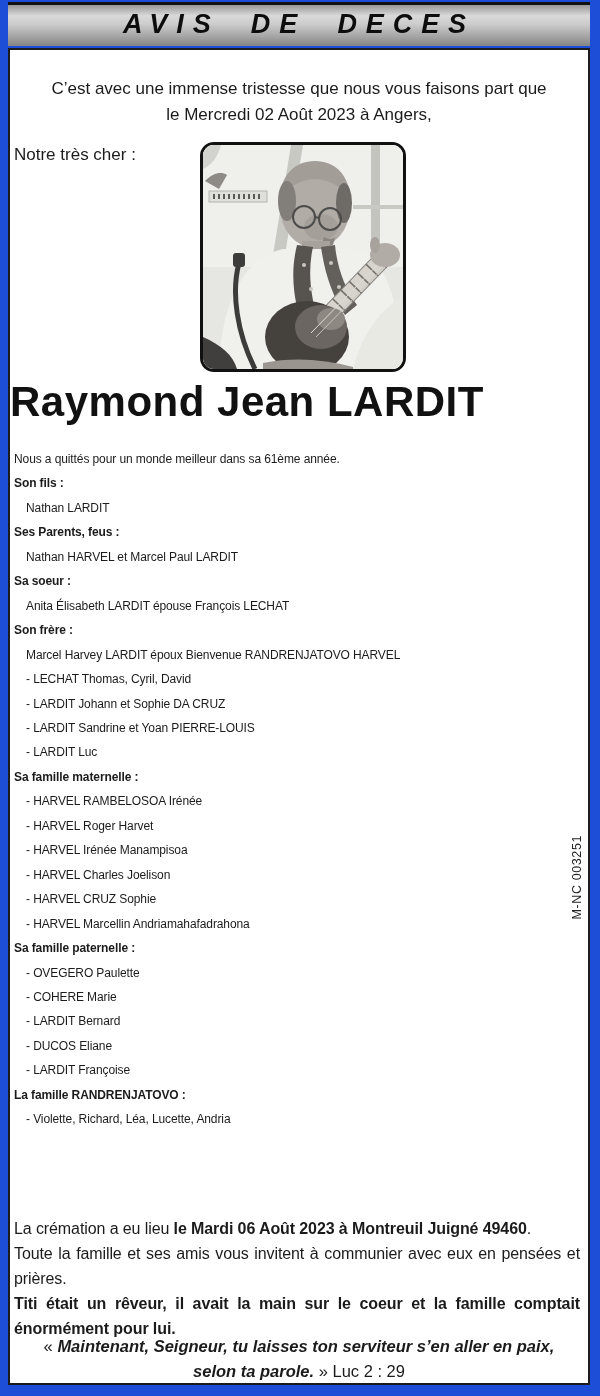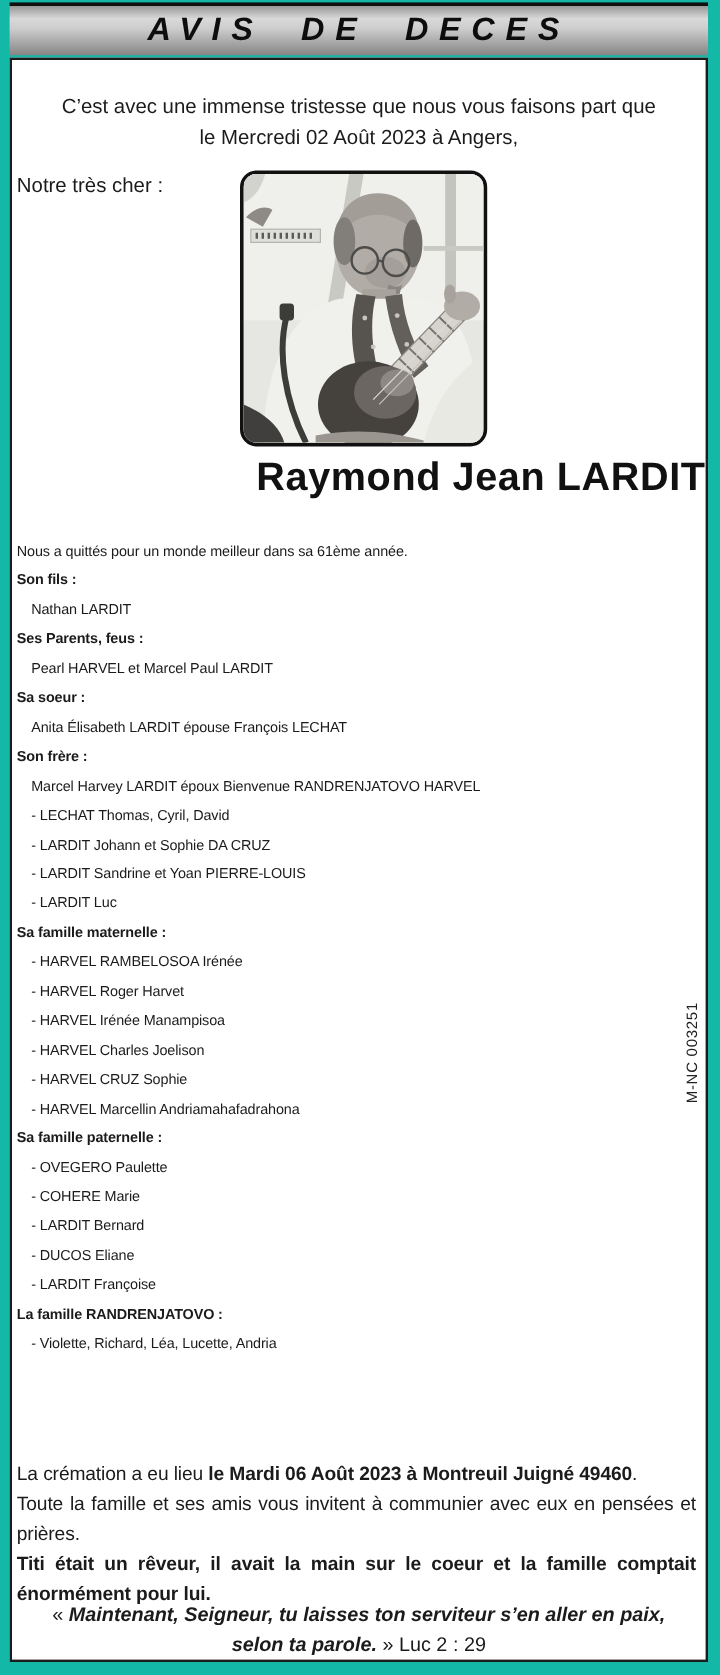--- a/index.html
+++ b/index.html
@@ -1,19 +1,19 @@
 <!DOCTYPE html>
 <html lang="fr"><head>
 <meta charset="utf-8">
 <style>
   html,body{margin:0;padding:0;background:#ffffff;}
   .page{
     position:relative;
     width:600px;height:1396px;
-    background:#14b8a6;
+    background:#1d4ed8;
     font-family:"Liberation Sans", sans-serif;
     color:#1b1b1b;
     overflow:hidden;
   }
   
   .banner{
     position:absolute;left:8px;top:2px;width:582px;height:41px;
     border-top:3px solid #111;
     background:linear-gradient(180deg,#979797 0%,#d9d9d9 26%,#cdcdcd 46%,#a8a8a8 74%,#858585 100%);
     display:flex;align-items:center;justify-content:center;
@@ -38,21 +38,21 @@
   }
   
   .photo{
     position:absolute;left:190px;top:92px;width:200px;height:224px;margin:0;
     border:3px solid #111;border-radius:14px;overflow:hidden;background:#e5e5e2;
   }
   .photo svg{display:block;width:100%;height:100%;}
   
   .name{
     position:absolute;left:0;right:0;top:328px;margin:0;
-    text-align:right;font-size:33px;font-weight:bold;letter-spacing:0.5px;
+    text-align:left;font-size:42px;font-weight:bold;letter-spacing:0.5px;
     color:#111;
   }
   
   .body-text{
     position:absolute;left:4px;right:10px;top:397px;
     font-size:12px;line-height:24.45px;letter-spacing:-0.1px;
   }
   .ln{white-space:nowrap;}
   .hdr{font-weight:bold;}
   .itm{padding-left:12px;}
@@ -151,21 +151,21 @@
       </svg>
     </figure>
 
     <h1 class="name">Raymond Jean LARDIT</h1>
 
     <div class="body-text">
       <div class="ln">Nous a quittés pour un monde meilleur dans sa 61ème année.</div>
       <div class="ln hdr">Son fils :</div>
       <div class="ln itm">Nathan LARDIT</div>
       <div class="ln hdr">Ses Parents, feus :</div>
-      <div class="ln itm">Pearl HARVEL et Marcel Paul LARDIT</div>
+      <div class="ln itm">Nathan HARVEL et Marcel Paul LARDIT</div>
       <div class="ln hdr">Sa soeur :</div>
       <div class="ln itm">Anita Élisabeth LARDIT épouse François LECHAT</div>
       <div class="ln hdr">Son frère :</div>
       <div class="ln itm">Marcel Harvey LARDIT époux Bienvenue RANDRENJATOVO HARVEL</div>
       <div class="ln itm">- LECHAT Thomas, Cyril, David</div>
       <div class="ln itm">- LARDIT Johann et Sophie DA CRUZ</div>
       <div class="ln itm">- LARDIT Sandrine et Yoan PIERRE-LOUIS</div>
       <div class="ln itm">- LARDIT Luc</div>
       <div class="ln hdr">Sa famille maternelle :</div>
       <div class="ln itm">- HARVEL RAMBELOSOA Irénée</div>

